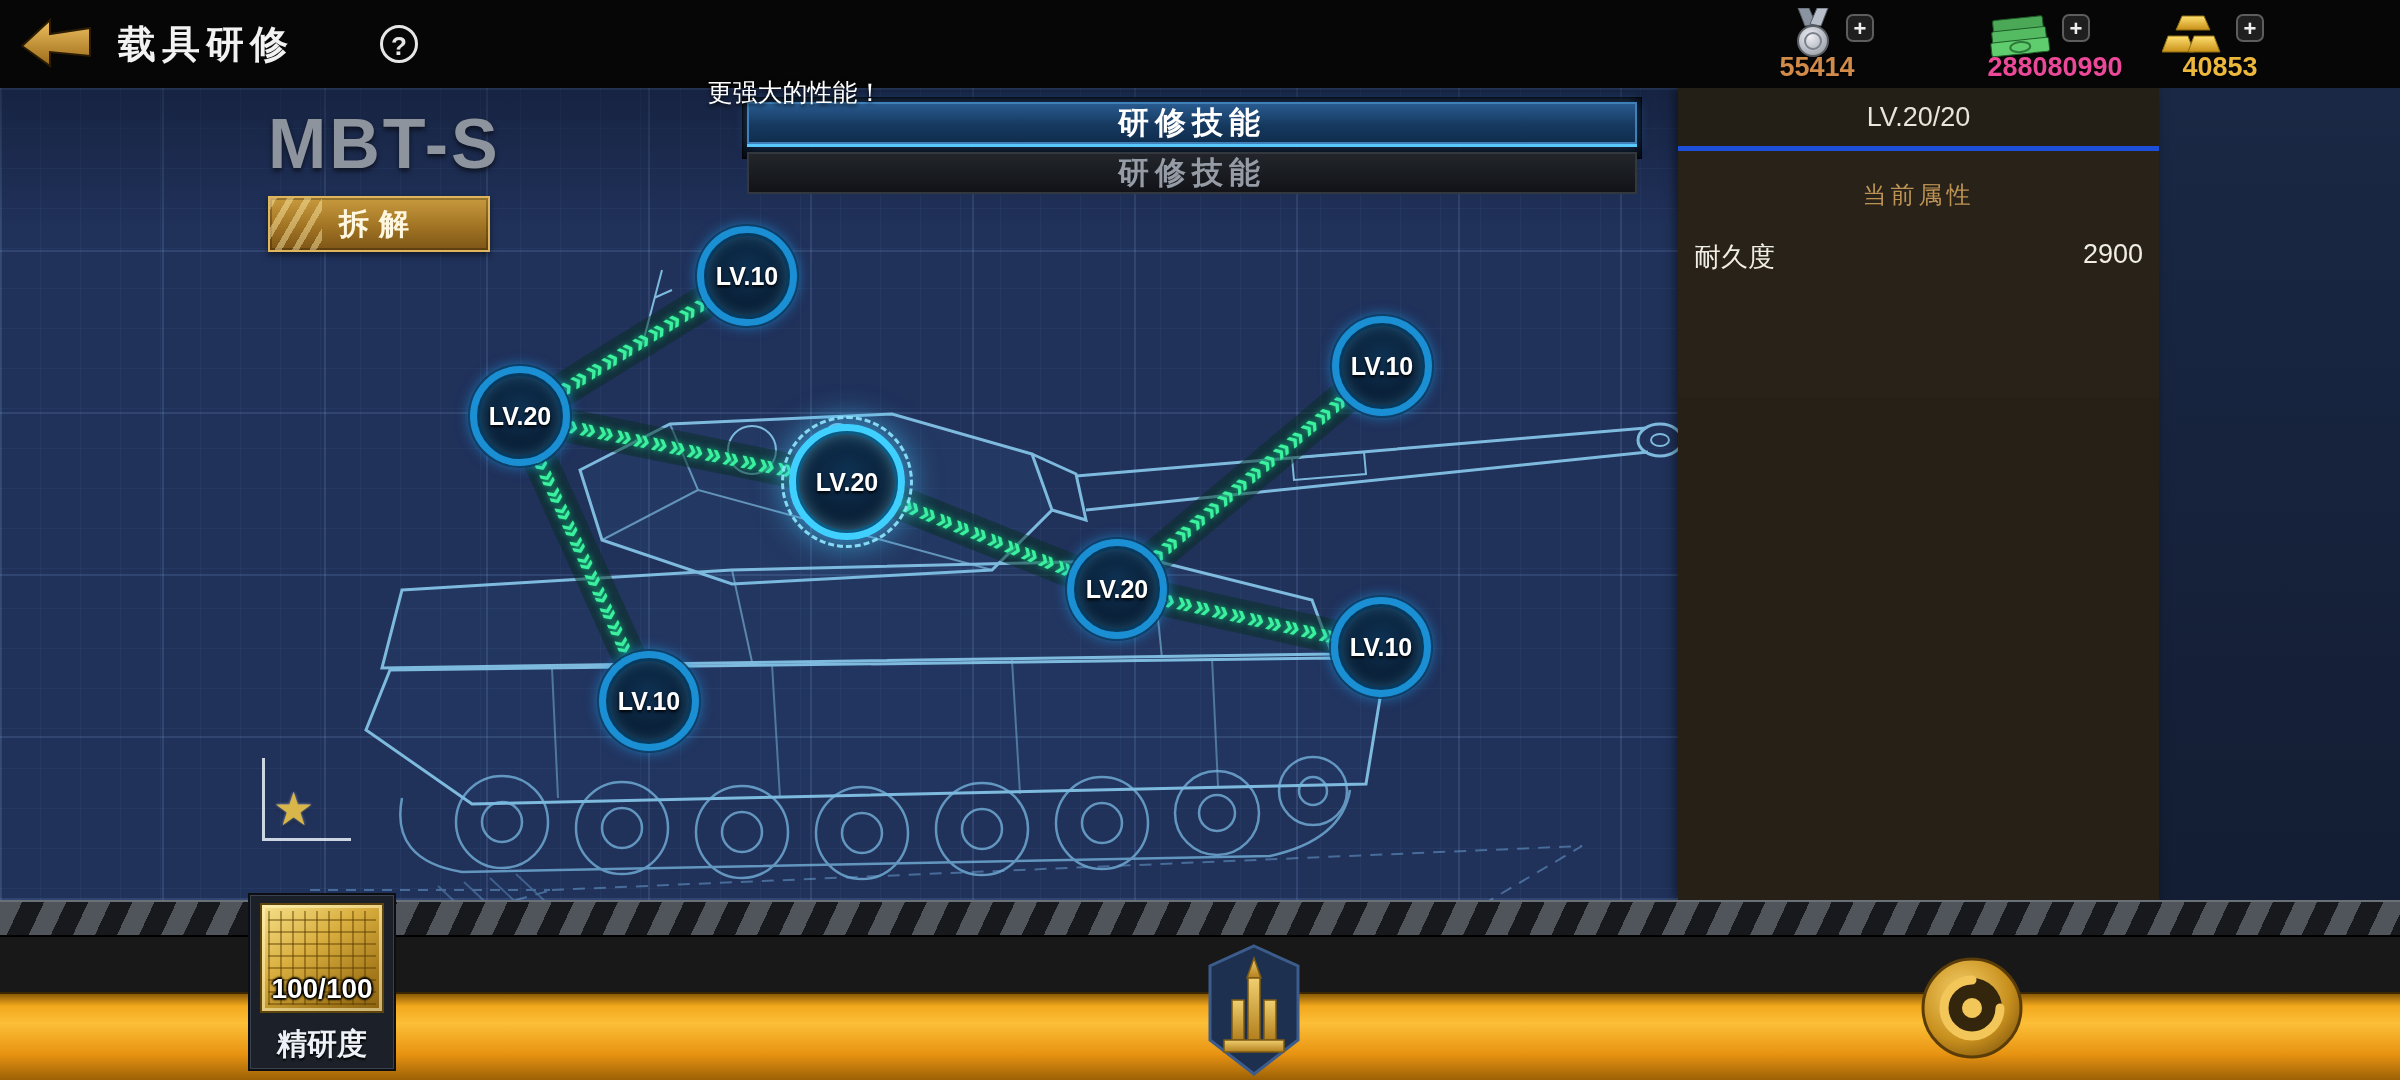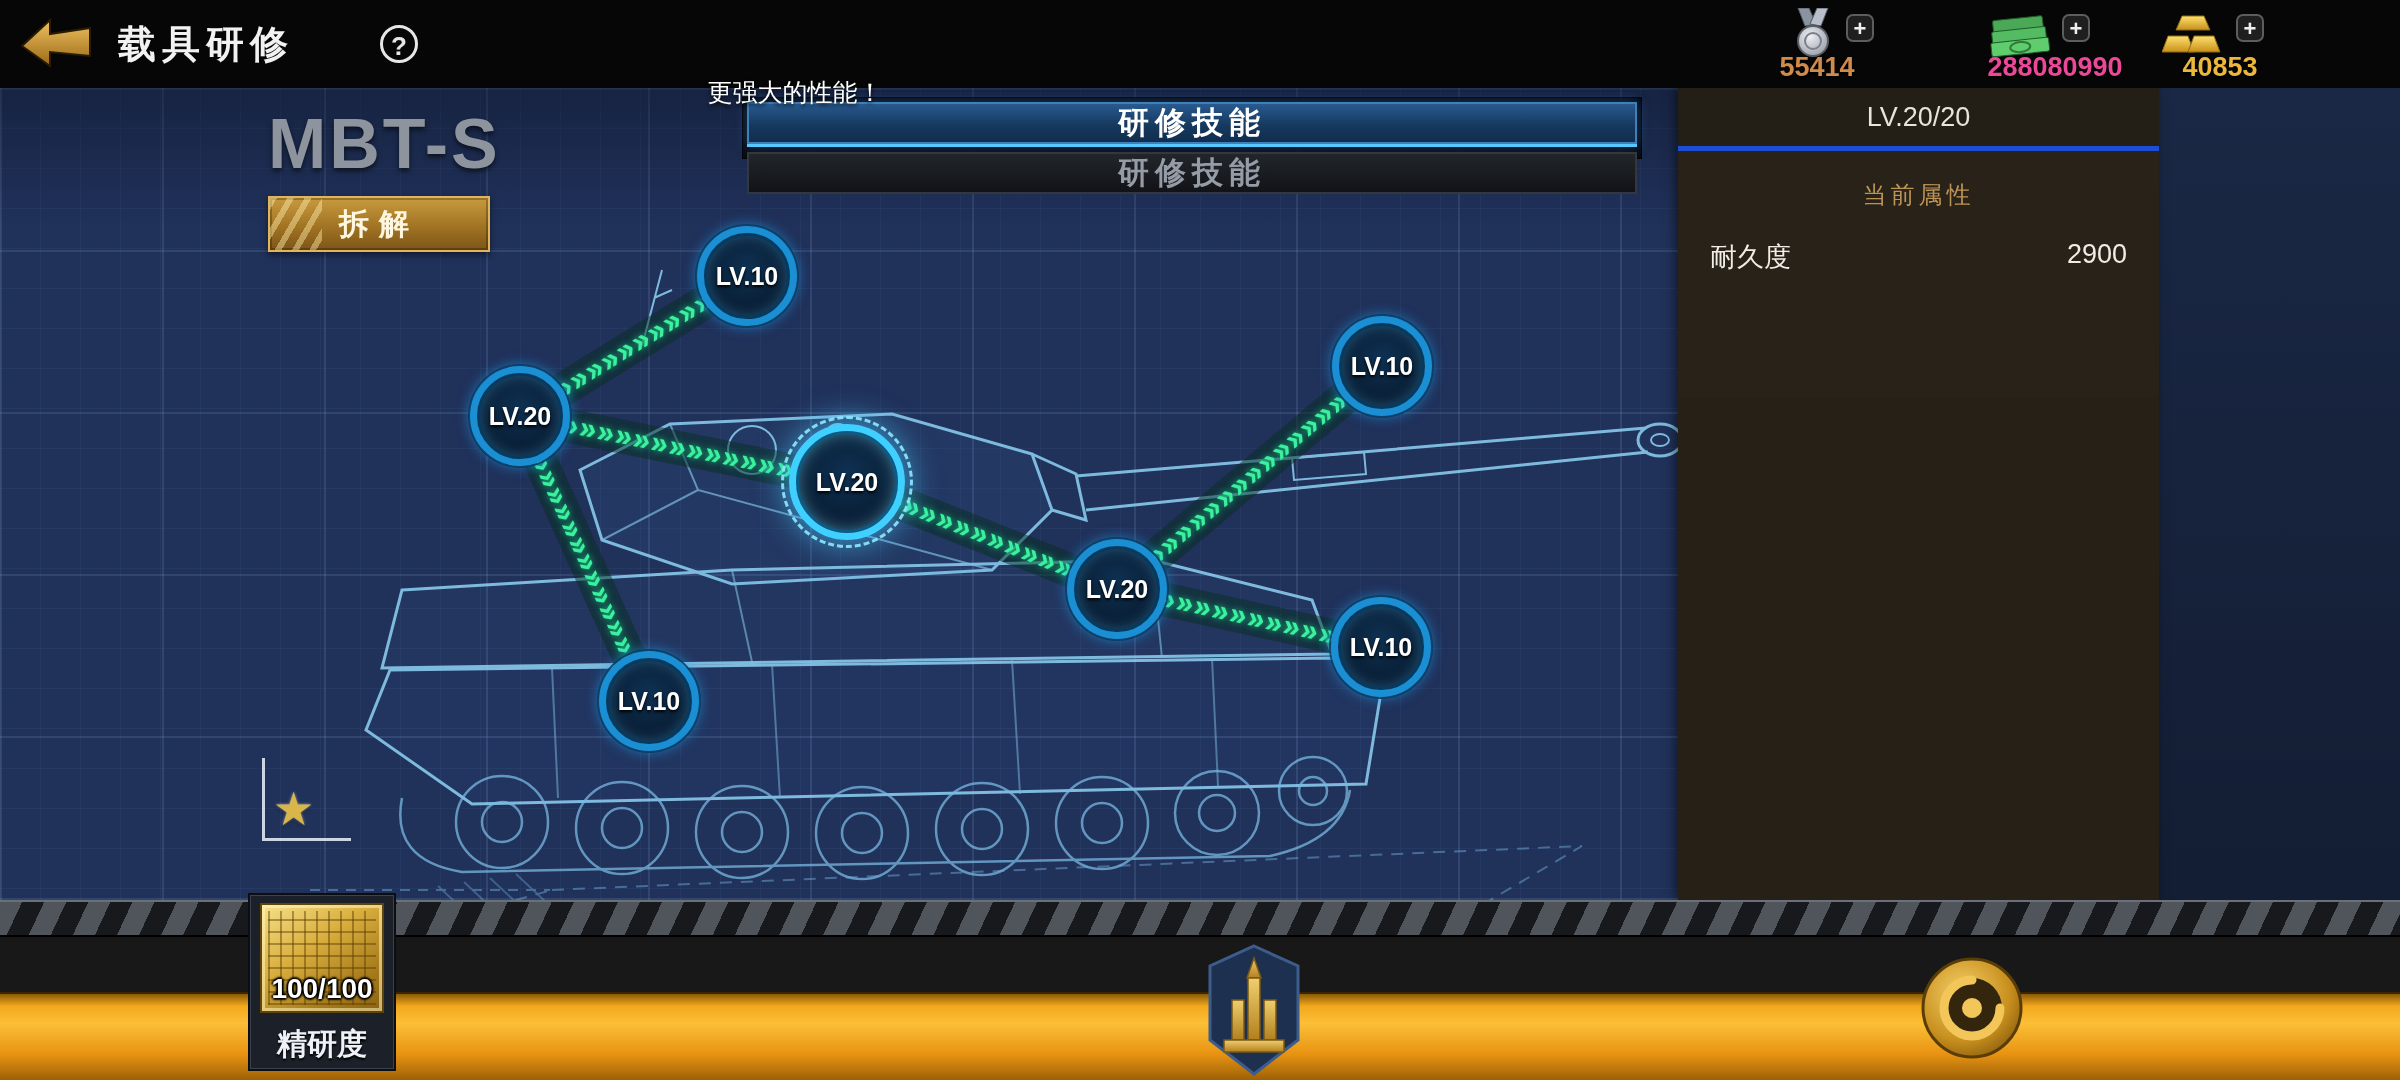--- a/index.html
+++ b/index.html
@@ -75,21 +75,21 @@
 
   
   .right-panel{position:absolute;left:1678px;top:88px;width:481px;height:812px;z-index:12;background:#262017;
      box-shadow:-3px 0 10px rgba(0,0,0,.5);}
   .panel-header{height:90px;background:linear-gradient(180deg,#332c21,#262017);border-bottom:2px solid #5a503c;
      display:flex;align-items:center;justify-content:center;font-size:32px;font-weight:bold;color:#f5f2ea;letter-spacing:5px;}
   .panel-level{height:58px;display:flex;align-items:center;justify-content:center;color:#e8e4da;font-size:27px;
      border-bottom:5px solid #1d4ed8;background:#231e16;}
   .panel-attrs{height:218px;background:#282218;padding-top:28px;box-sizing:content-box;}
   .attrs-title{text-align:center;color:#bd9355;font-size:24px;letter-spacing:4px;margin-bottom:28px;}
-  .attr-row{display:flex;justify-content:space-between;padding:0 32px;color:#f0ede6;font-size:27px;}
+  .attr-row{display:flex;justify-content:space-between;padding:0 16px;color:#f0ede6;font-size:27px;}
   .panel-max{position:absolute;left:0;right:0;top:368px;bottom:0;
      background:linear-gradient(180deg,#6e5a29 0%,#675322 60%,#5e4b1d 100%);
      display:flex;align-items:center;justify-content:center;}
   .max-text{margin-top:-64px;color:#ffe23a;font-size:40px;font-weight:bold;letter-spacing:8px;
      text-shadow:0 3px 4px rgba(0,0,0,.55);}
   .right-void{position:absolute;left:2159px;top:88px;width:241px;height:812px;z-index:11;
      background:linear-gradient(180deg,#1a2845,#131d33);}
 
   
   .bottom-stripes{position:absolute;left:0;top:900px;width:2400px;height:37px;z-index:20;

